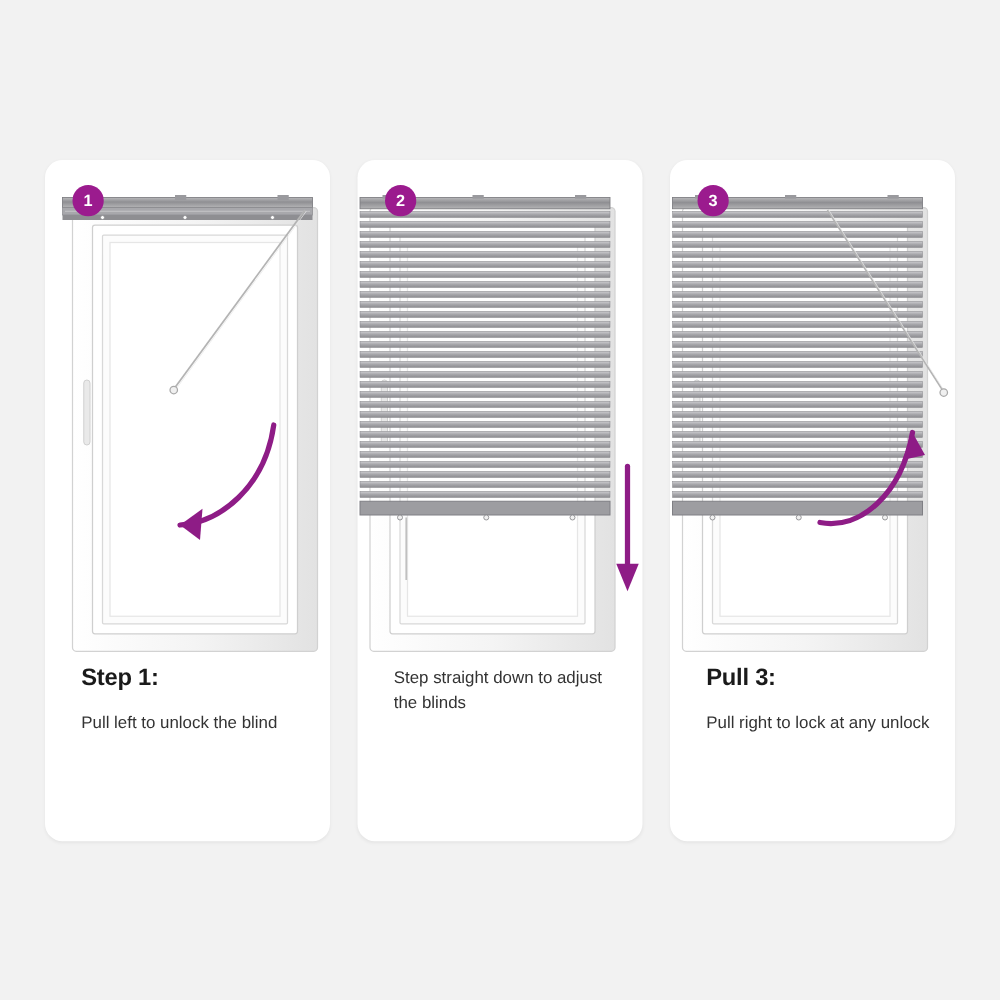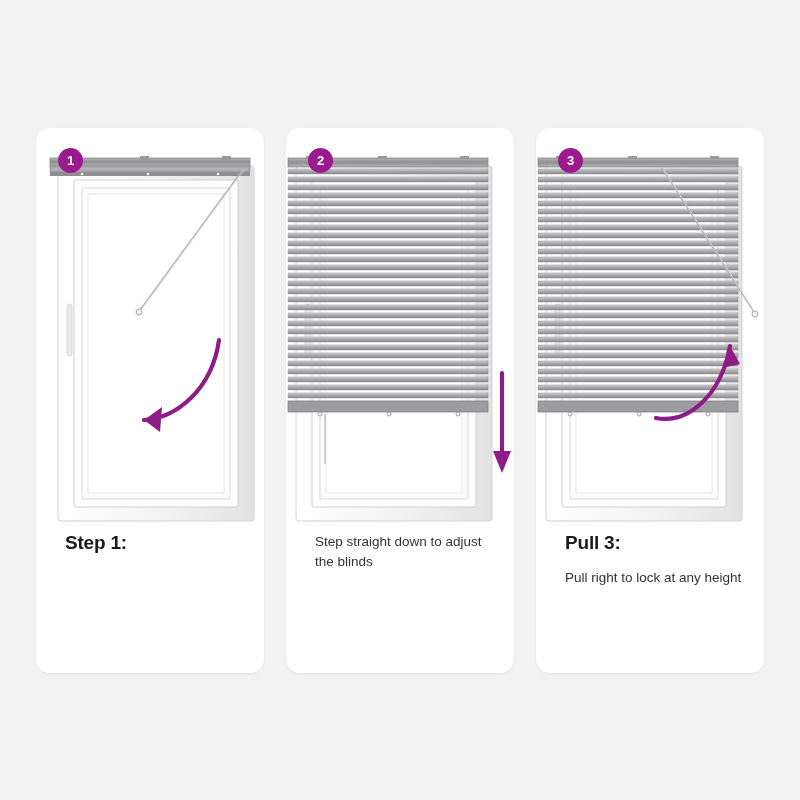--- a/index.html
+++ b/index.html
@@ -141,20 +141,21 @@
           <line x1="209" y1="41" x2="105" y2="183" stroke="#e8e8e8" stroke-width="0.6"></line>
           <circle cx="103" cy="184" r="3" fill="#f0f0f0" stroke="#a9a9a9" stroke-width="1"></circle>
 
           <path d="M 183 212 C 176 262 140 290 108 292" fill="none" stroke="#8e1c86" stroke-width="4.2" stroke-linecap="round"></path>
           <path d="M 108 292 L 126 279 L 124 304 Z" fill="#8e1c86"></path>
         </svg>
       </div>
 
       <div class="text-block">
         <h2 class="step-title">Step 1:</h2>
+        <p class="step-desc">Pull left to unlock the blind</p>
       </div>
     </div>
 
     <div class="card">
       <div class="badge">2</div>
 
       <div class="illus">
         <svg width="228" height="400" viewBox="0 0 228 400" xmlns="http://www.w3.org/2000/svg">
           <defs>
             <linearGradient id="headrail2" x1="0" y1="0" x2="0" y2="1">
@@ -308,18 +309,18 @@
           <line x1="127" y1="40" x2="219" y2="184" stroke="#e8e8e8" stroke-width="0.6"></line>
           <circle cx="219" cy="186" r="3" fill="#f0f0f0" stroke="#a9a9a9" stroke-width="1"></circle>
 
           <path d="M 120 290 C 152 296 185 268 194 218" fill="none" stroke="#8e1c86" stroke-width="4.2" stroke-linecap="round"></path>
           <path d="M 194 218 L 186 240 L 204 236 Z" fill="#8e1c86"></path>
         </svg>
       </div>
 
       <div class="text-block">
         <h2 class="step-title">Pull 3:</h2>
-        <p class="step-desc">Pull right to lock at any height</p>
+        <p class="step-desc">Pull right to lock at any unlock</p>
       </div>
     </div>
 
   </div>
 </div>
 
 </body></html>

